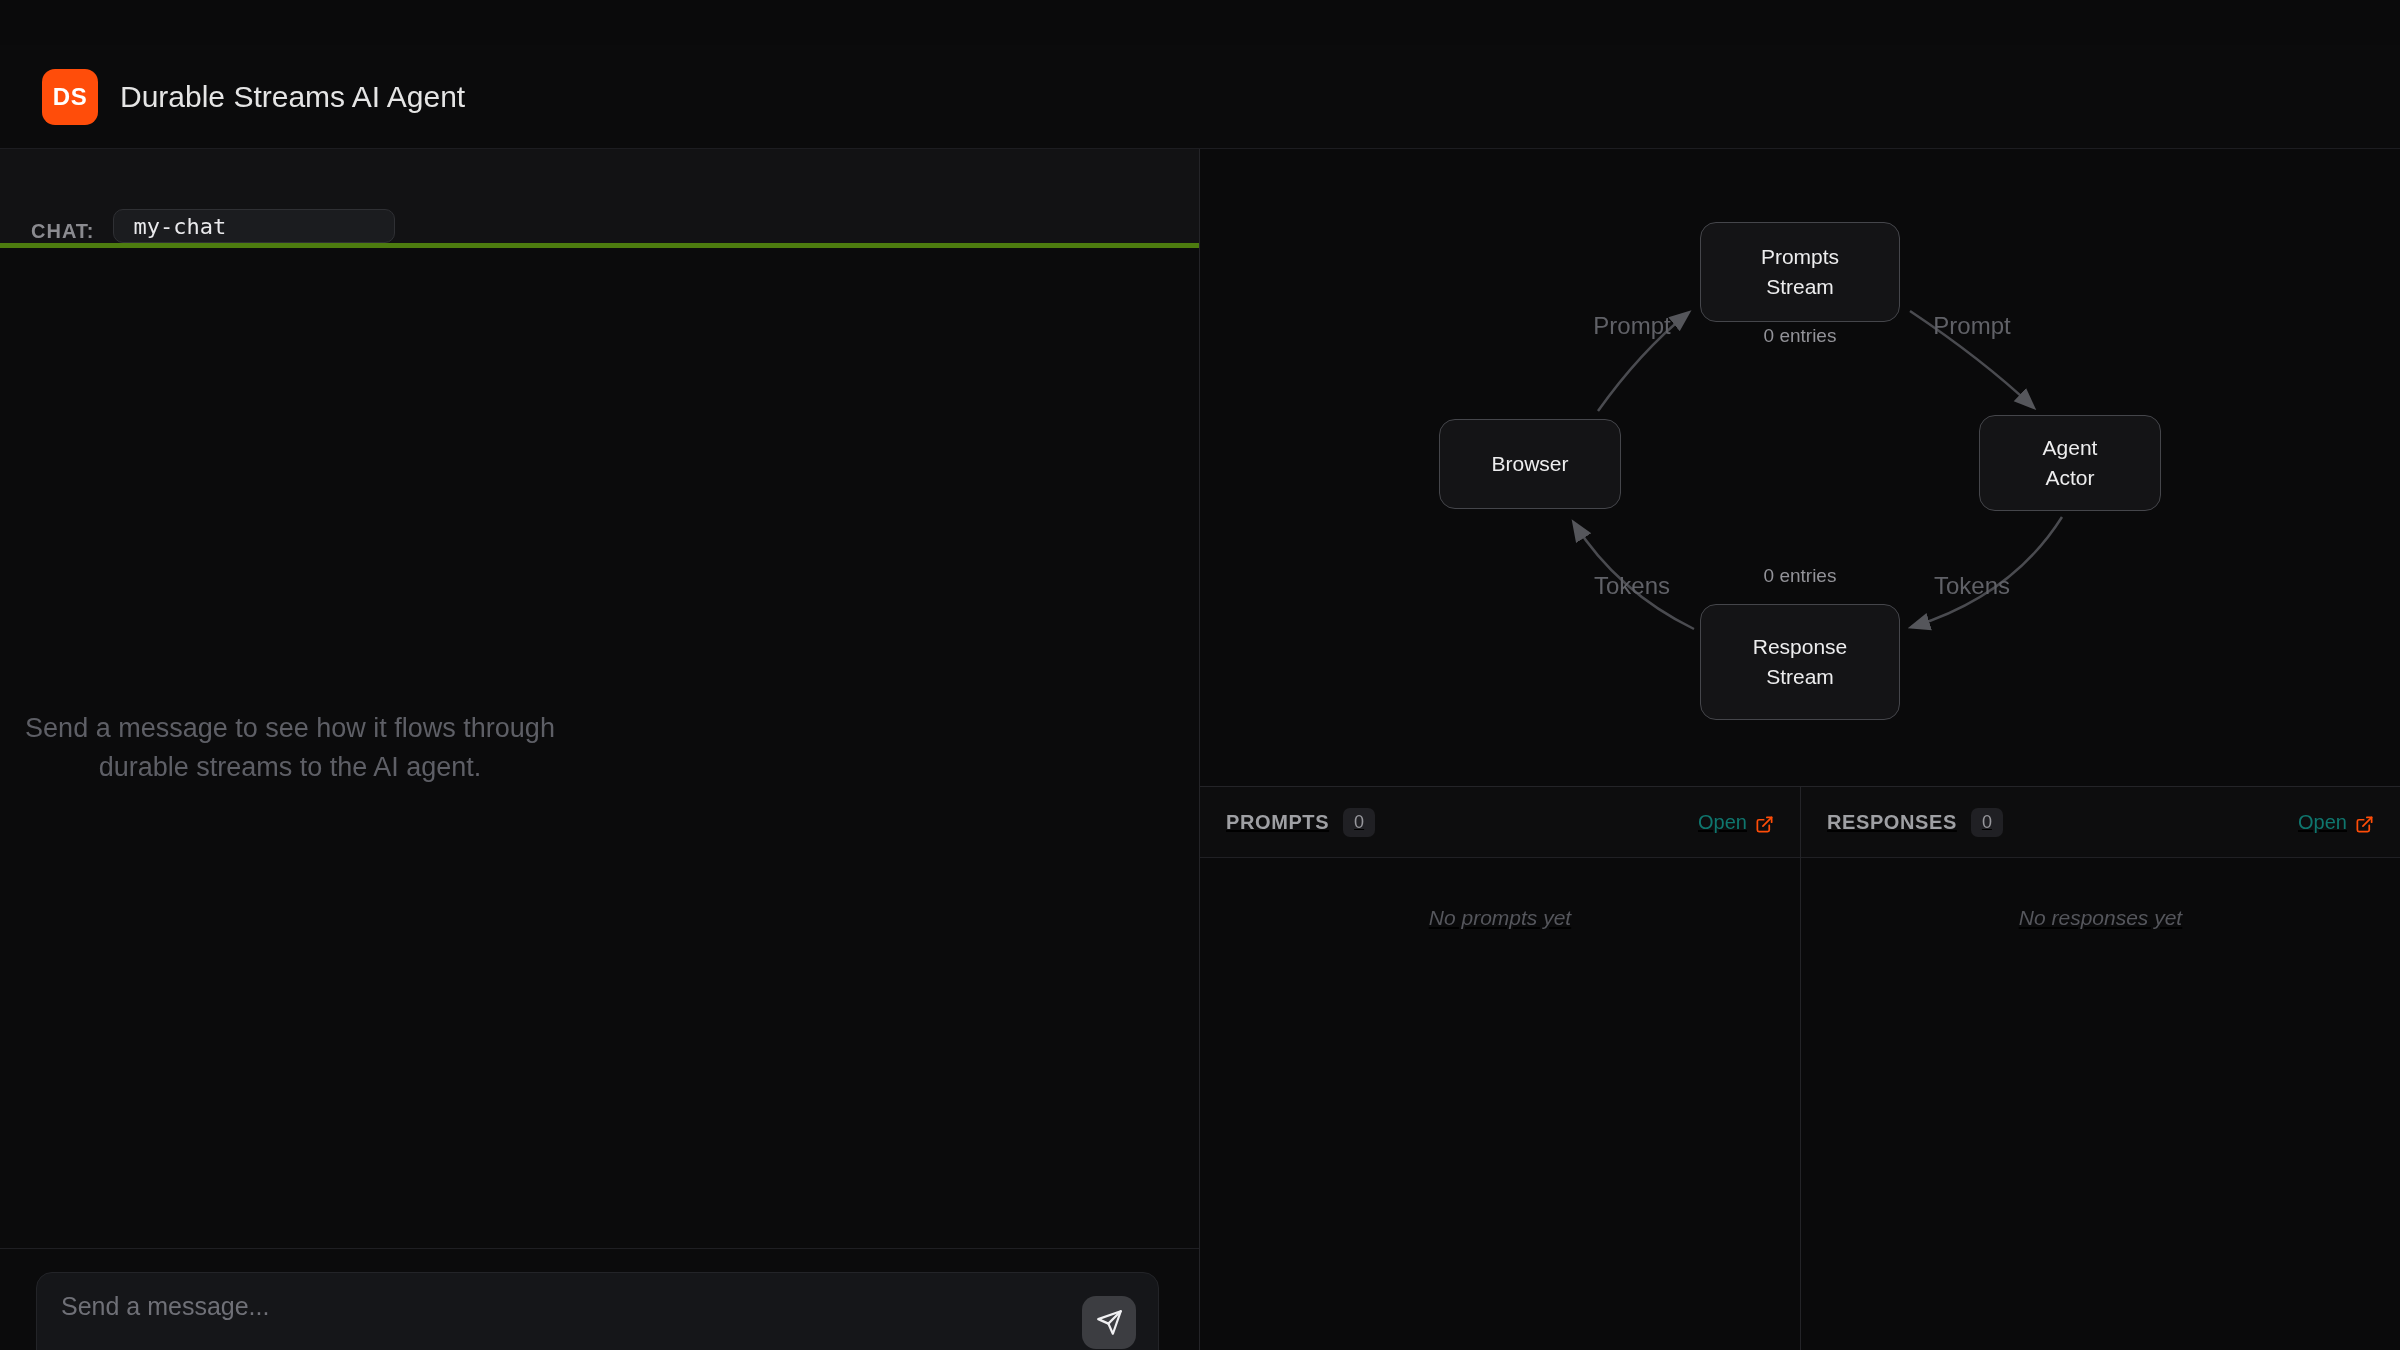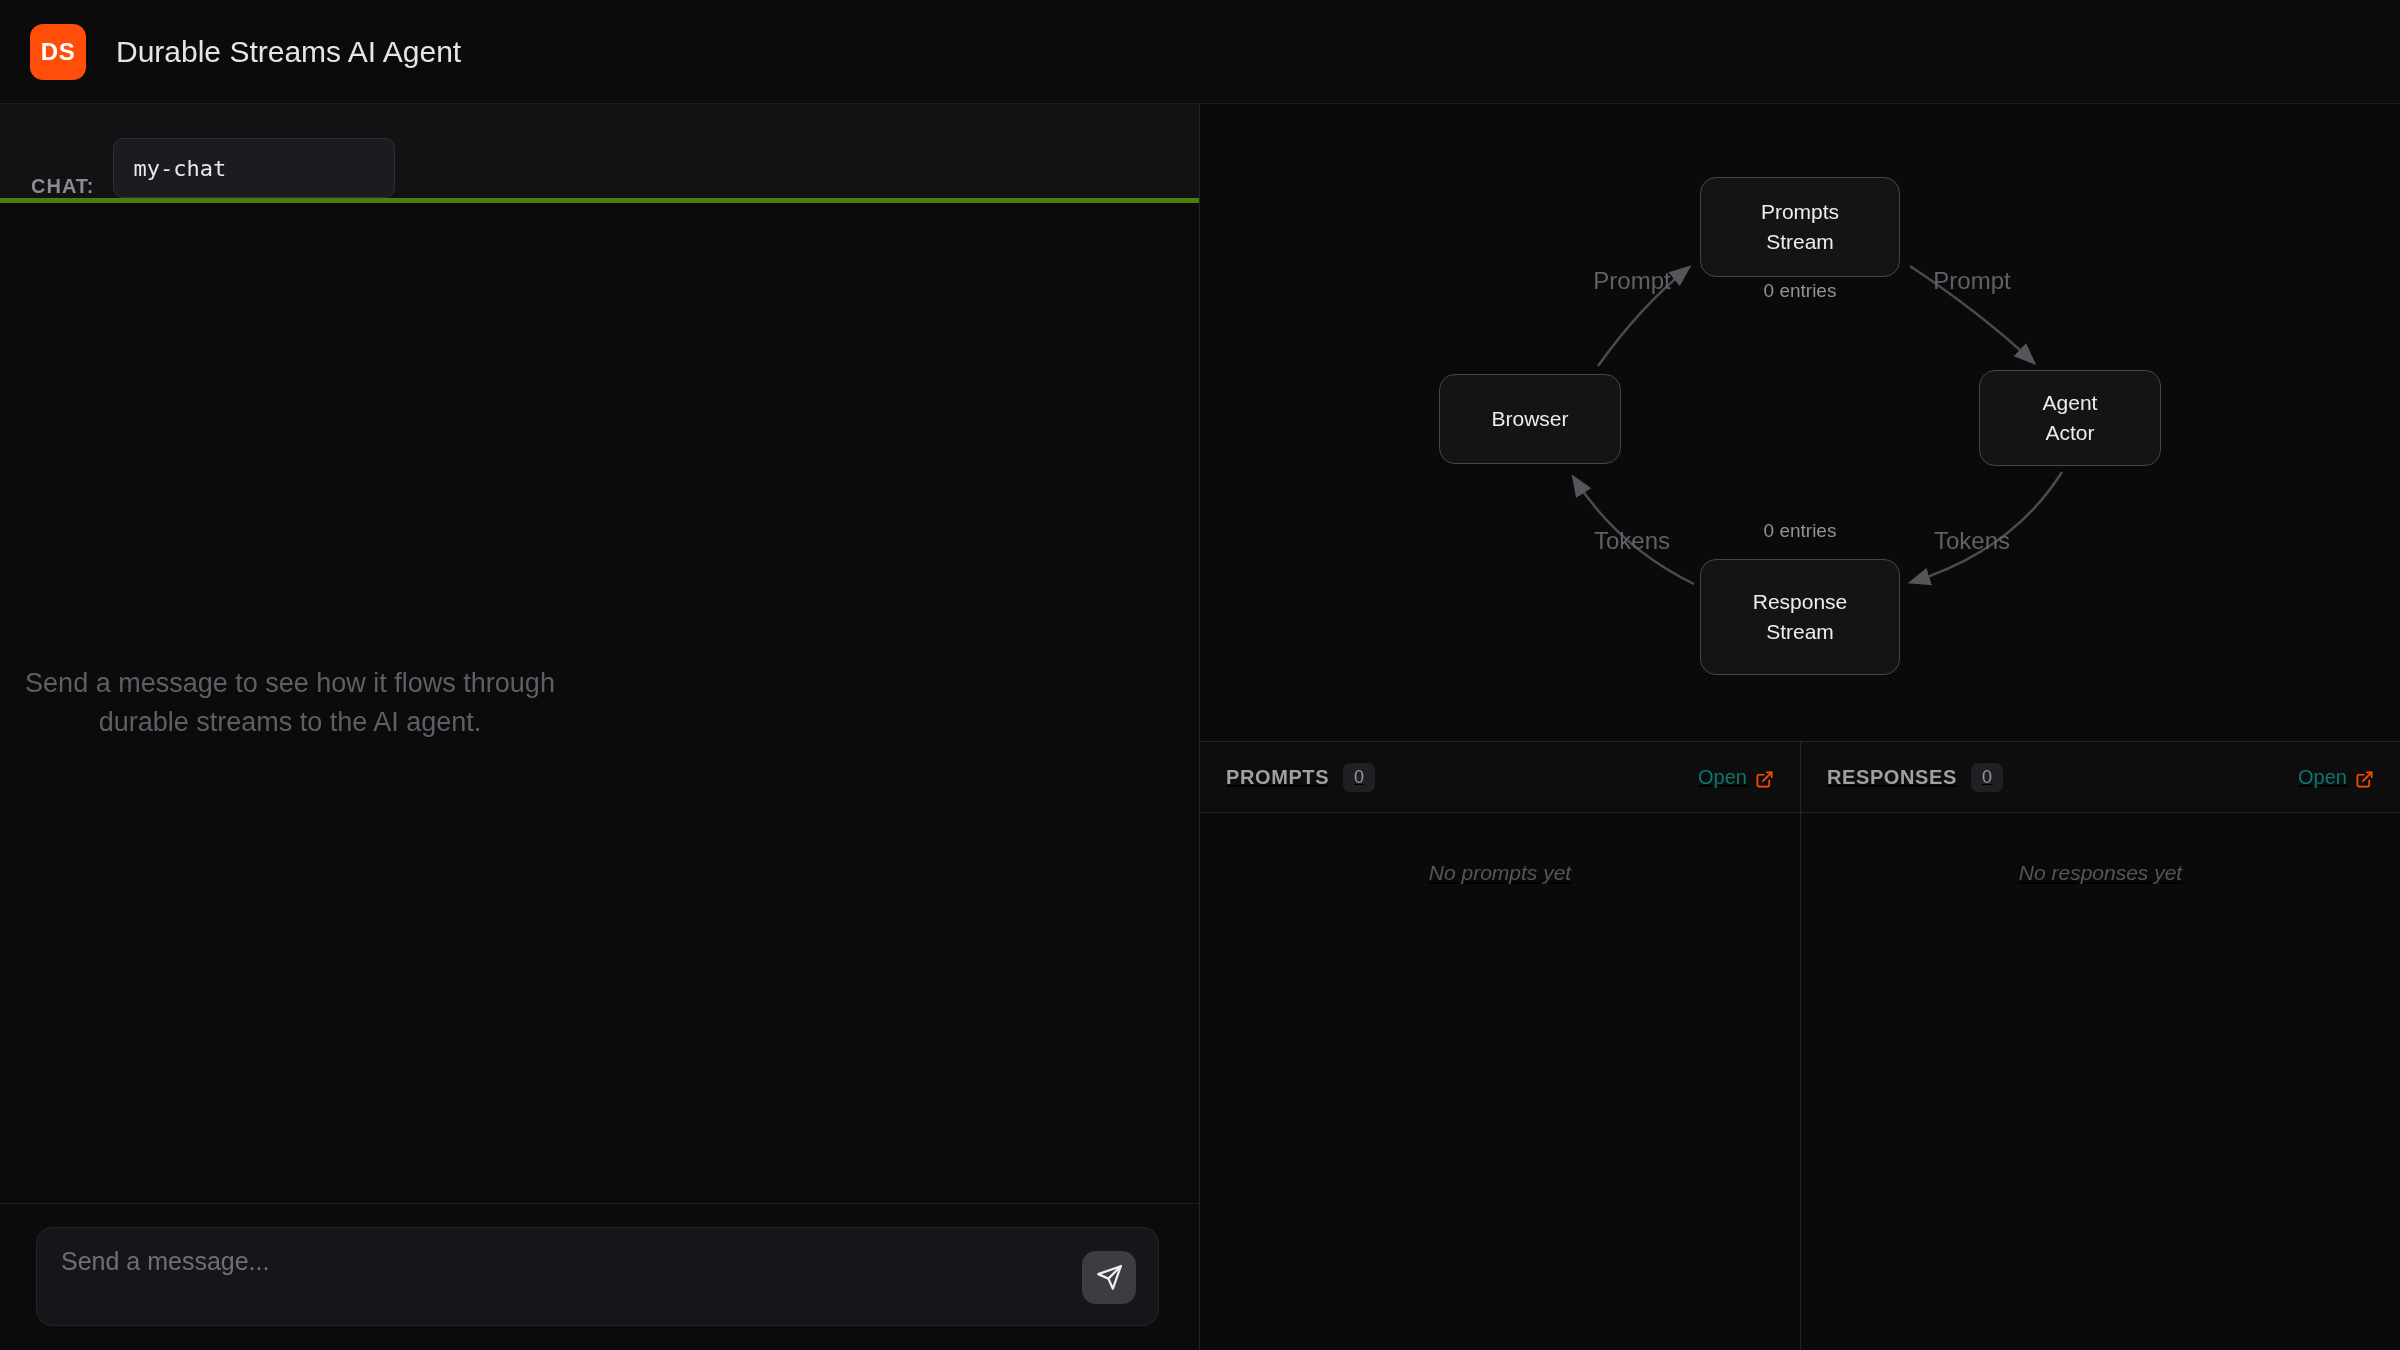--- a/index.html
+++ b/index.html
@@ -1,37 +1,37 @@
 <!DOCTYPE html>
 <html><head>
 <meta charset="utf-8">
 <style>
   * { margin:0; padding:0; box-sizing:border-box; }
   html,body { width:2400px; height:1350px; background:#0a0a0b; overflow:hidden;
               font-family:"Liberation Sans", sans-serif; }
 
   
-  .app-header { height:104px; display:flex; align-items:center; gap:30px;
-                padding-left:30px; background:#0b0b0c; border-bottom:1px solid #1d1d21; }
+  .app-header { height:104px; display:flex; align-items:center; gap:22px;
+                padding-left:42px; background:#0b0b0c; border-bottom:1px solid #1d1d21;margin-top:45px; }
   .logo { width:56px; height:56px; border-radius:13px; background:#ff4d0a;
           display:flex; align-items:center; justify-content:center;
           color:#ffffff; font-size:24px; font-weight:bold; letter-spacing:0.5px; }
   .app-title { color:#e5e5e5; font-size:30px; font-weight:normal; }
 
   
   .main { display:flex; height:1246px; }
   .left-col { width:1200px; border-right:1px solid #242428; display:flex;
               flex-direction:column; background:#0b0b0c; }
   .right-col { width:1200px; display:flex; flex-direction:column; background:#0a0a0b;text-decoration:underline; }
 
   
   .chat-header { height:99px; background:#121214; border-bottom:5px solid #4d7c0f;
                  display:flex; align-items:flex-end; padding-left:31px; flex:0 0 auto; }
   .chat-label { color:#8b8b90; font-size:20px; font-weight:bold; letter-spacing:1px; }
-  .chat-id-input { margin-left:18px; width:282px; height:60px; background:#1b1c1f;
+  .chat-id-input { margin-left:18px; width:282px; height:34px; background:#1b1c1f;
                    border:1px solid #2f3034; border-radius:10px; color:#e9e9ec;
                    font-family:"DejaVu Sans Mono", monospace; font-size:22px;
                    padding:0 0 0 20px; outline:none; }
 
   
   .chat-messages { flex:1; display:flex; align-items:center; justify-content:flex-start; }
   .chat-empty { max-width:580px; text-align:center; color:#5e5f66; font-size:27px;
                 line-height:1.45; }
 
   

